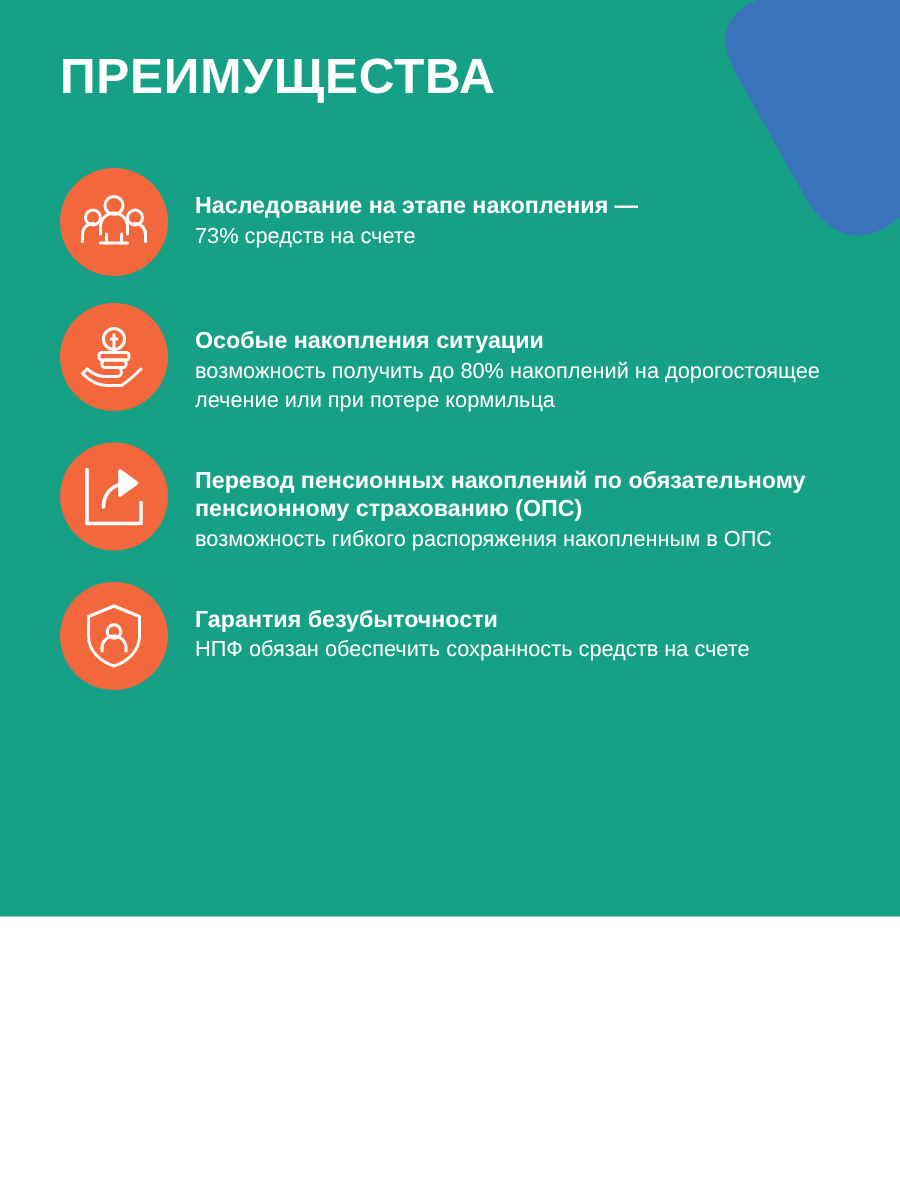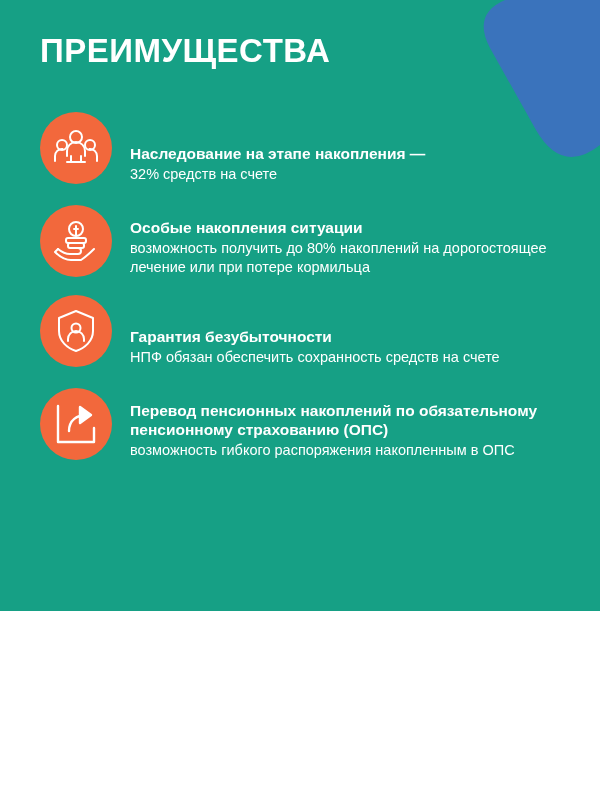--- a/index.html
+++ b/index.html
@@ -43,21 +43,21 @@
     margin: 0;
   }
   .items {
     position: absolute;
     top: 112px;
     left: 40px;
     right: 36px;
   }
   .item {
     display: flex;
-    align-items: flex-end;
+    align-items: flex-start;
     margin-bottom: 18px;
   }
   .icon-circle {
     flex: 0 0 auto;
     width: 72px;
     height: 72px;
     border-radius: 50%;
     background: #f2683c;
     display: flex;
     align-items: center;
@@ -115,21 +115,21 @@
             <path d="M1 33 v-5 a7 7 0 0 1 7.5-7"></path>
             <circle cx="36" cy="17" r="5"></circle>
             <path d="M43 33 v-5 a7 7 0 0 0 -7.5-7"></path>
             <path d="M13 34 h18"></path>
             <path d="M17 28 v6 M27 28 v6"></path>
           </g>
         </svg>
       </div>
       <div class="item-text">
         <p class="item-title">Наследование на этапе накопления —</p>
-        <p class="item-desc">32% средств на счете</p>
+        <p class="item-desc">73% средств на счете</p>
       </div>
     </div>
 
     <div class="item">
       <div class="icon-circle">
         <svg width="44" height="42" viewBox="0 0 44 42">
           <g fill="none" stroke="#ffffff" stroke-width="2" stroke-linecap="round" stroke-linejoin="round">
             <circle cx="22" cy="9" r="7"></circle>
             <path d="M22 6 v7 M20 9 h4 M22 13 v2"></path>
             <rect x="12" y="18" width="20" height="5" rx="2"></rect>
@@ -140,46 +140,46 @@
         </svg>
       </div>
       <div class="item-text">
         <p class="item-title">Особые накопления ситуации</p>
         <p class="item-desc">возможность получить до 80% накоплений на дорогостоящее лечение или при потере кормильца</p>
       </div>
     </div>
 
     <div class="item">
       <div class="icon-circle">
+        <svg width="42" height="42" viewBox="0 0 42 42">
+          <g fill="none" stroke="#ffffff" stroke-width="2.4" stroke-linecap="round" stroke-linejoin="round">
+            <path d="M3 3 v36 h36 V25"></path>
+            <path d="M14 28 C14 17 22 12 32 12"></path>
+            <path d="M25 4 L36 12 L25 20 Z" fill="#ffffff"></path>
+          </g>
+        </svg>
+      </div>
+      <div class="item-text">
+        <p class="item-title">Перевод пенсионных накоплений по обязательному пенсионному страхованию (ОПС)</p>
+        <p class="item-desc">возможность гибкого распоряжения накопленным в ОПС</p>
+      </div>
+    </div>
+
+    <div class="item">
+      <div class="icon-circle">
         <svg width="40" height="44" viewBox="0 0 40 44">
           <g fill="none" stroke="#ffffff" stroke-width="2" stroke-linecap="round" stroke-linejoin="round">
             <path d="M20 2 L37 9 v13 c0 10-8 17-17 20 C11 39 3 32 3 22 V9 Z"></path>
             <circle cx="20" cy="19" r="4.5"></circle>
             <path d="M12 32 v-2 a8 8 0 0 1 16 0 v2"></path>
           </g>
         </svg>
       </div>
       <div class="item-text">
         <p class="item-title">Гарантия безубыточности</p>
         <p class="item-desc">НПФ обязан обеспечить сохранность средств на счете</p>
       </div>
     </div>
 
-    <div class="item">
-      <div class="icon-circle">
-        <svg width="42" height="42" viewBox="0 0 42 42">
-          <g fill="none" stroke="#ffffff" stroke-width="2.4" stroke-linecap="round" stroke-linejoin="round">
-            <path d="M3 3 v36 h36 V25"></path>
-            <path d="M14 28 C14 17 22 12 32 12"></path>
-            <path d="M25 4 L36 12 L25 20 Z" fill="#ffffff"></path>
-          </g>
-        </svg>
-      </div>
-      <div class="item-text">
-        <p class="item-title">Перевод пенсионных накоплений по обязательному пенсионному страхованию (ОПС)</p>
-        <p class="item-desc">возможность гибкого распоряжения накопленным в ОПС</p>
-      </div>
-    </div>
-
   </div>
 </div>
 
 <div class="bottom-area"></div>
 
 </body></html>

